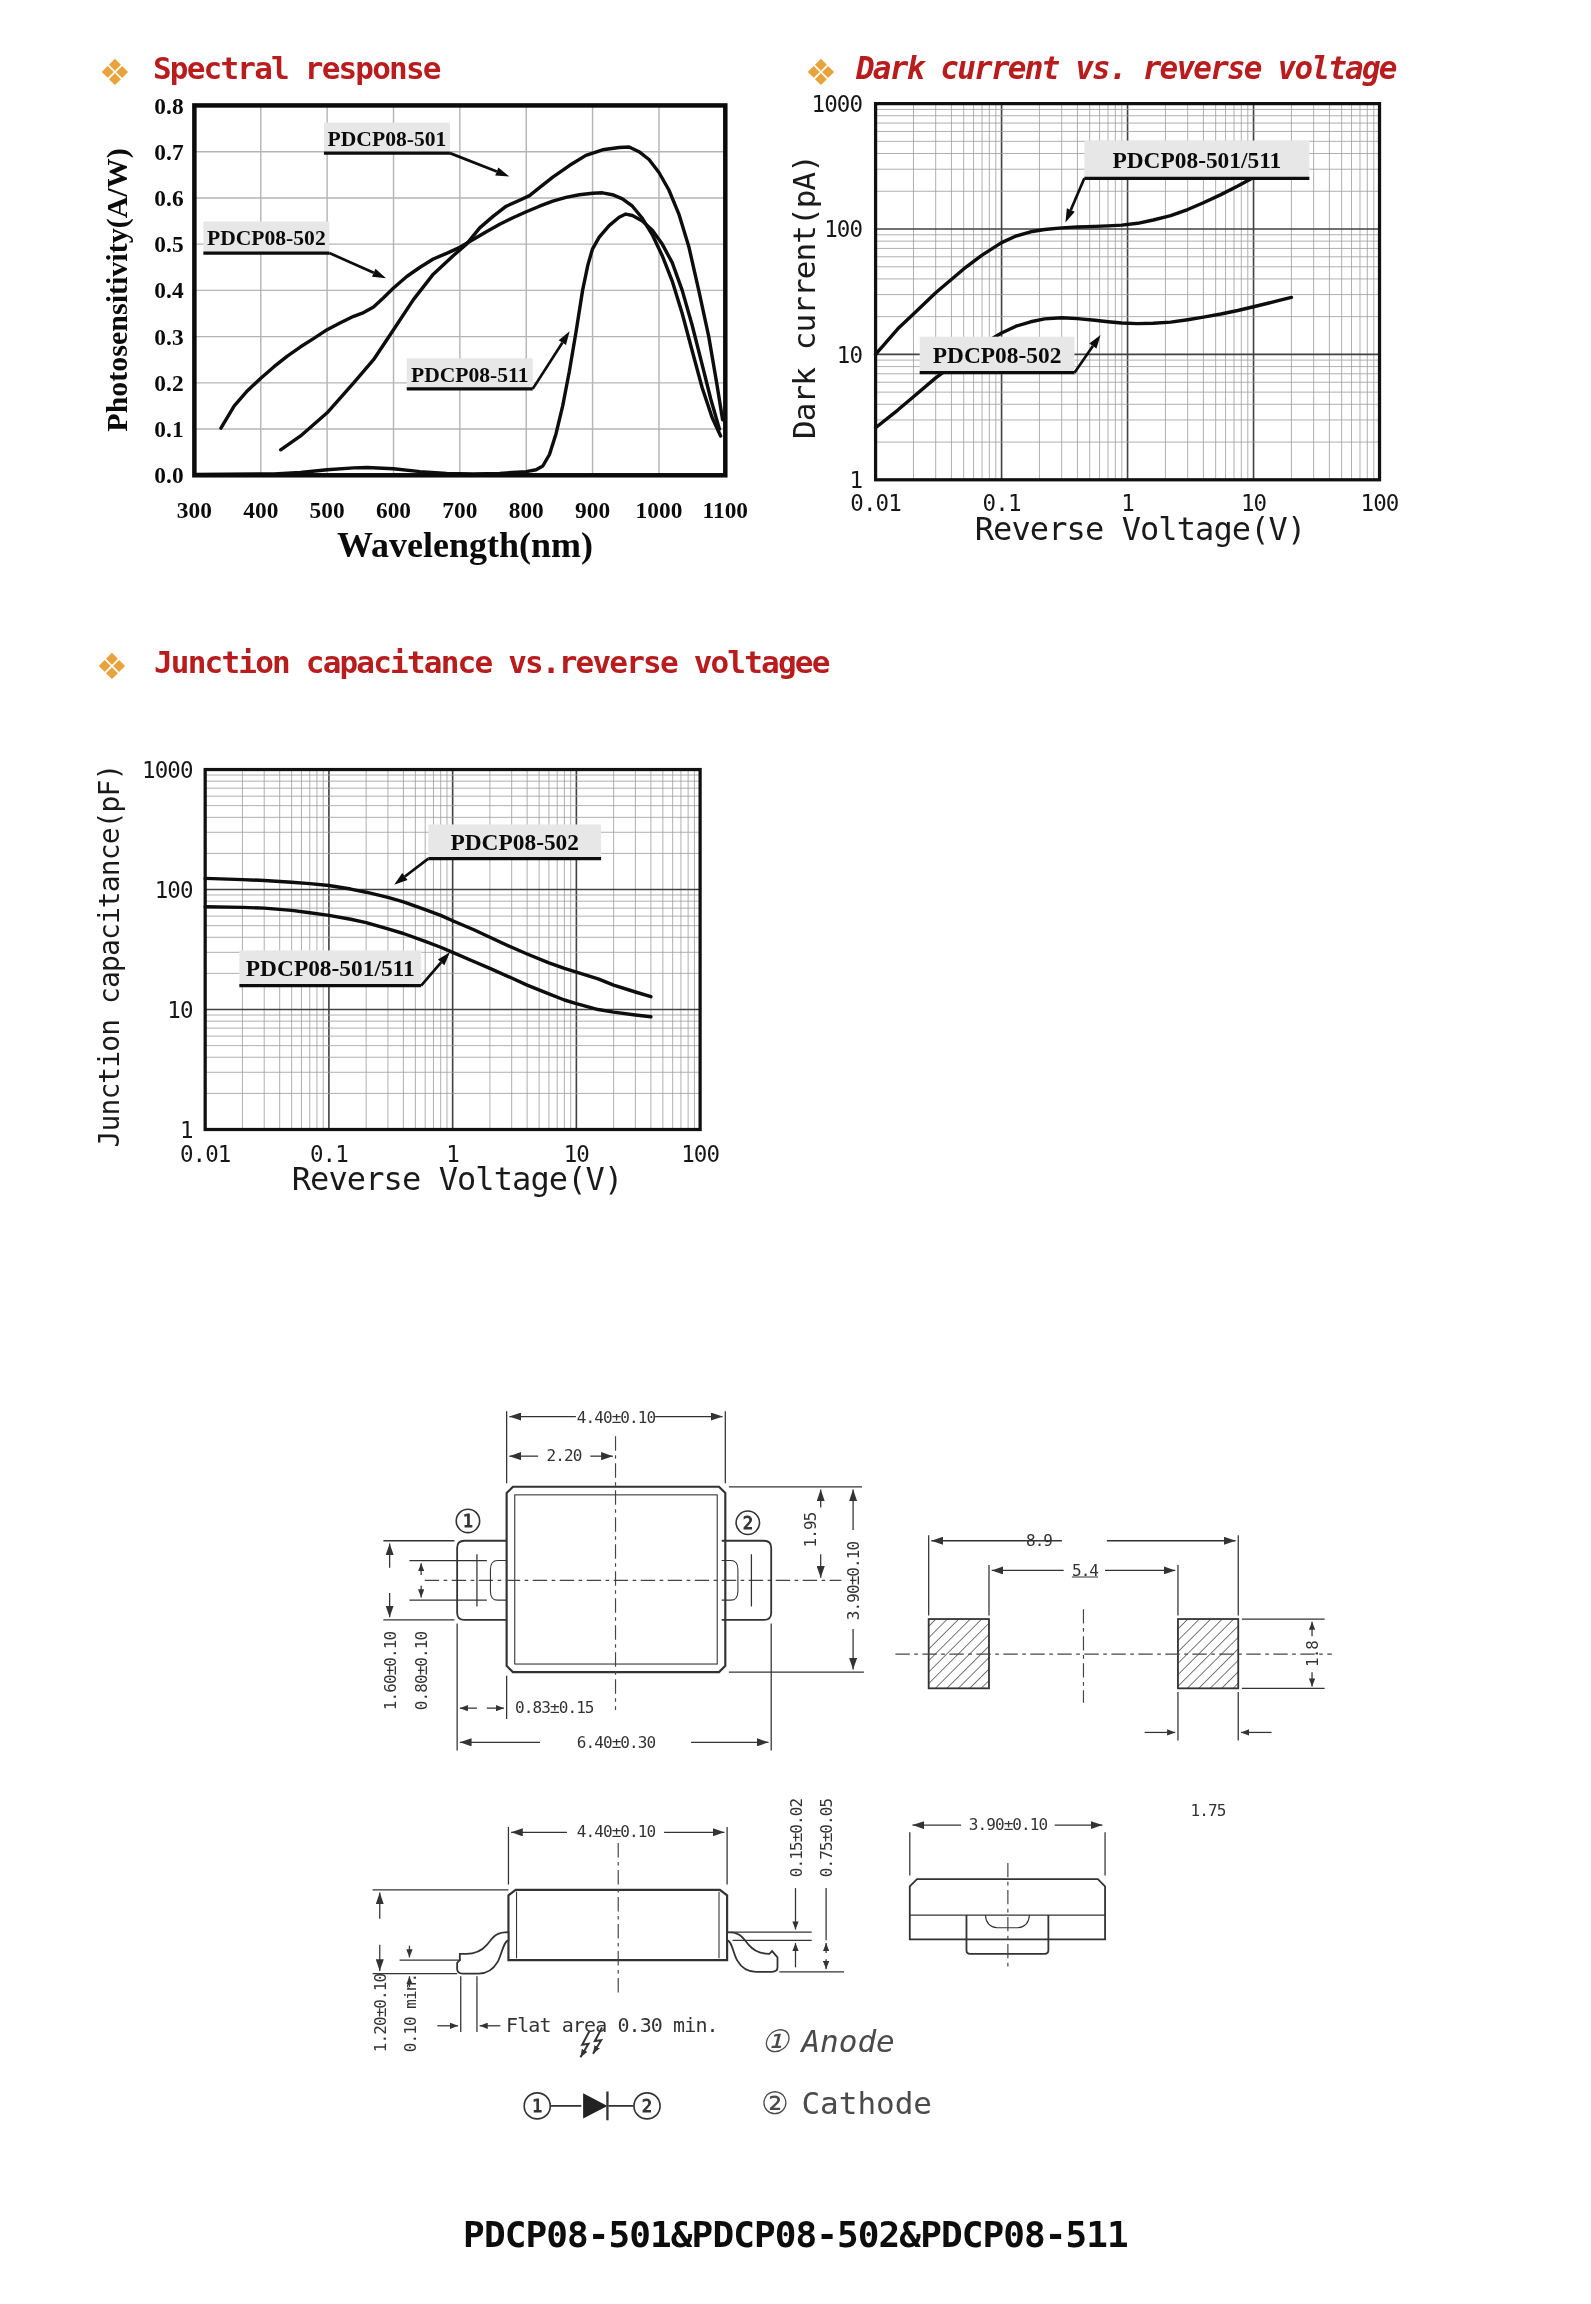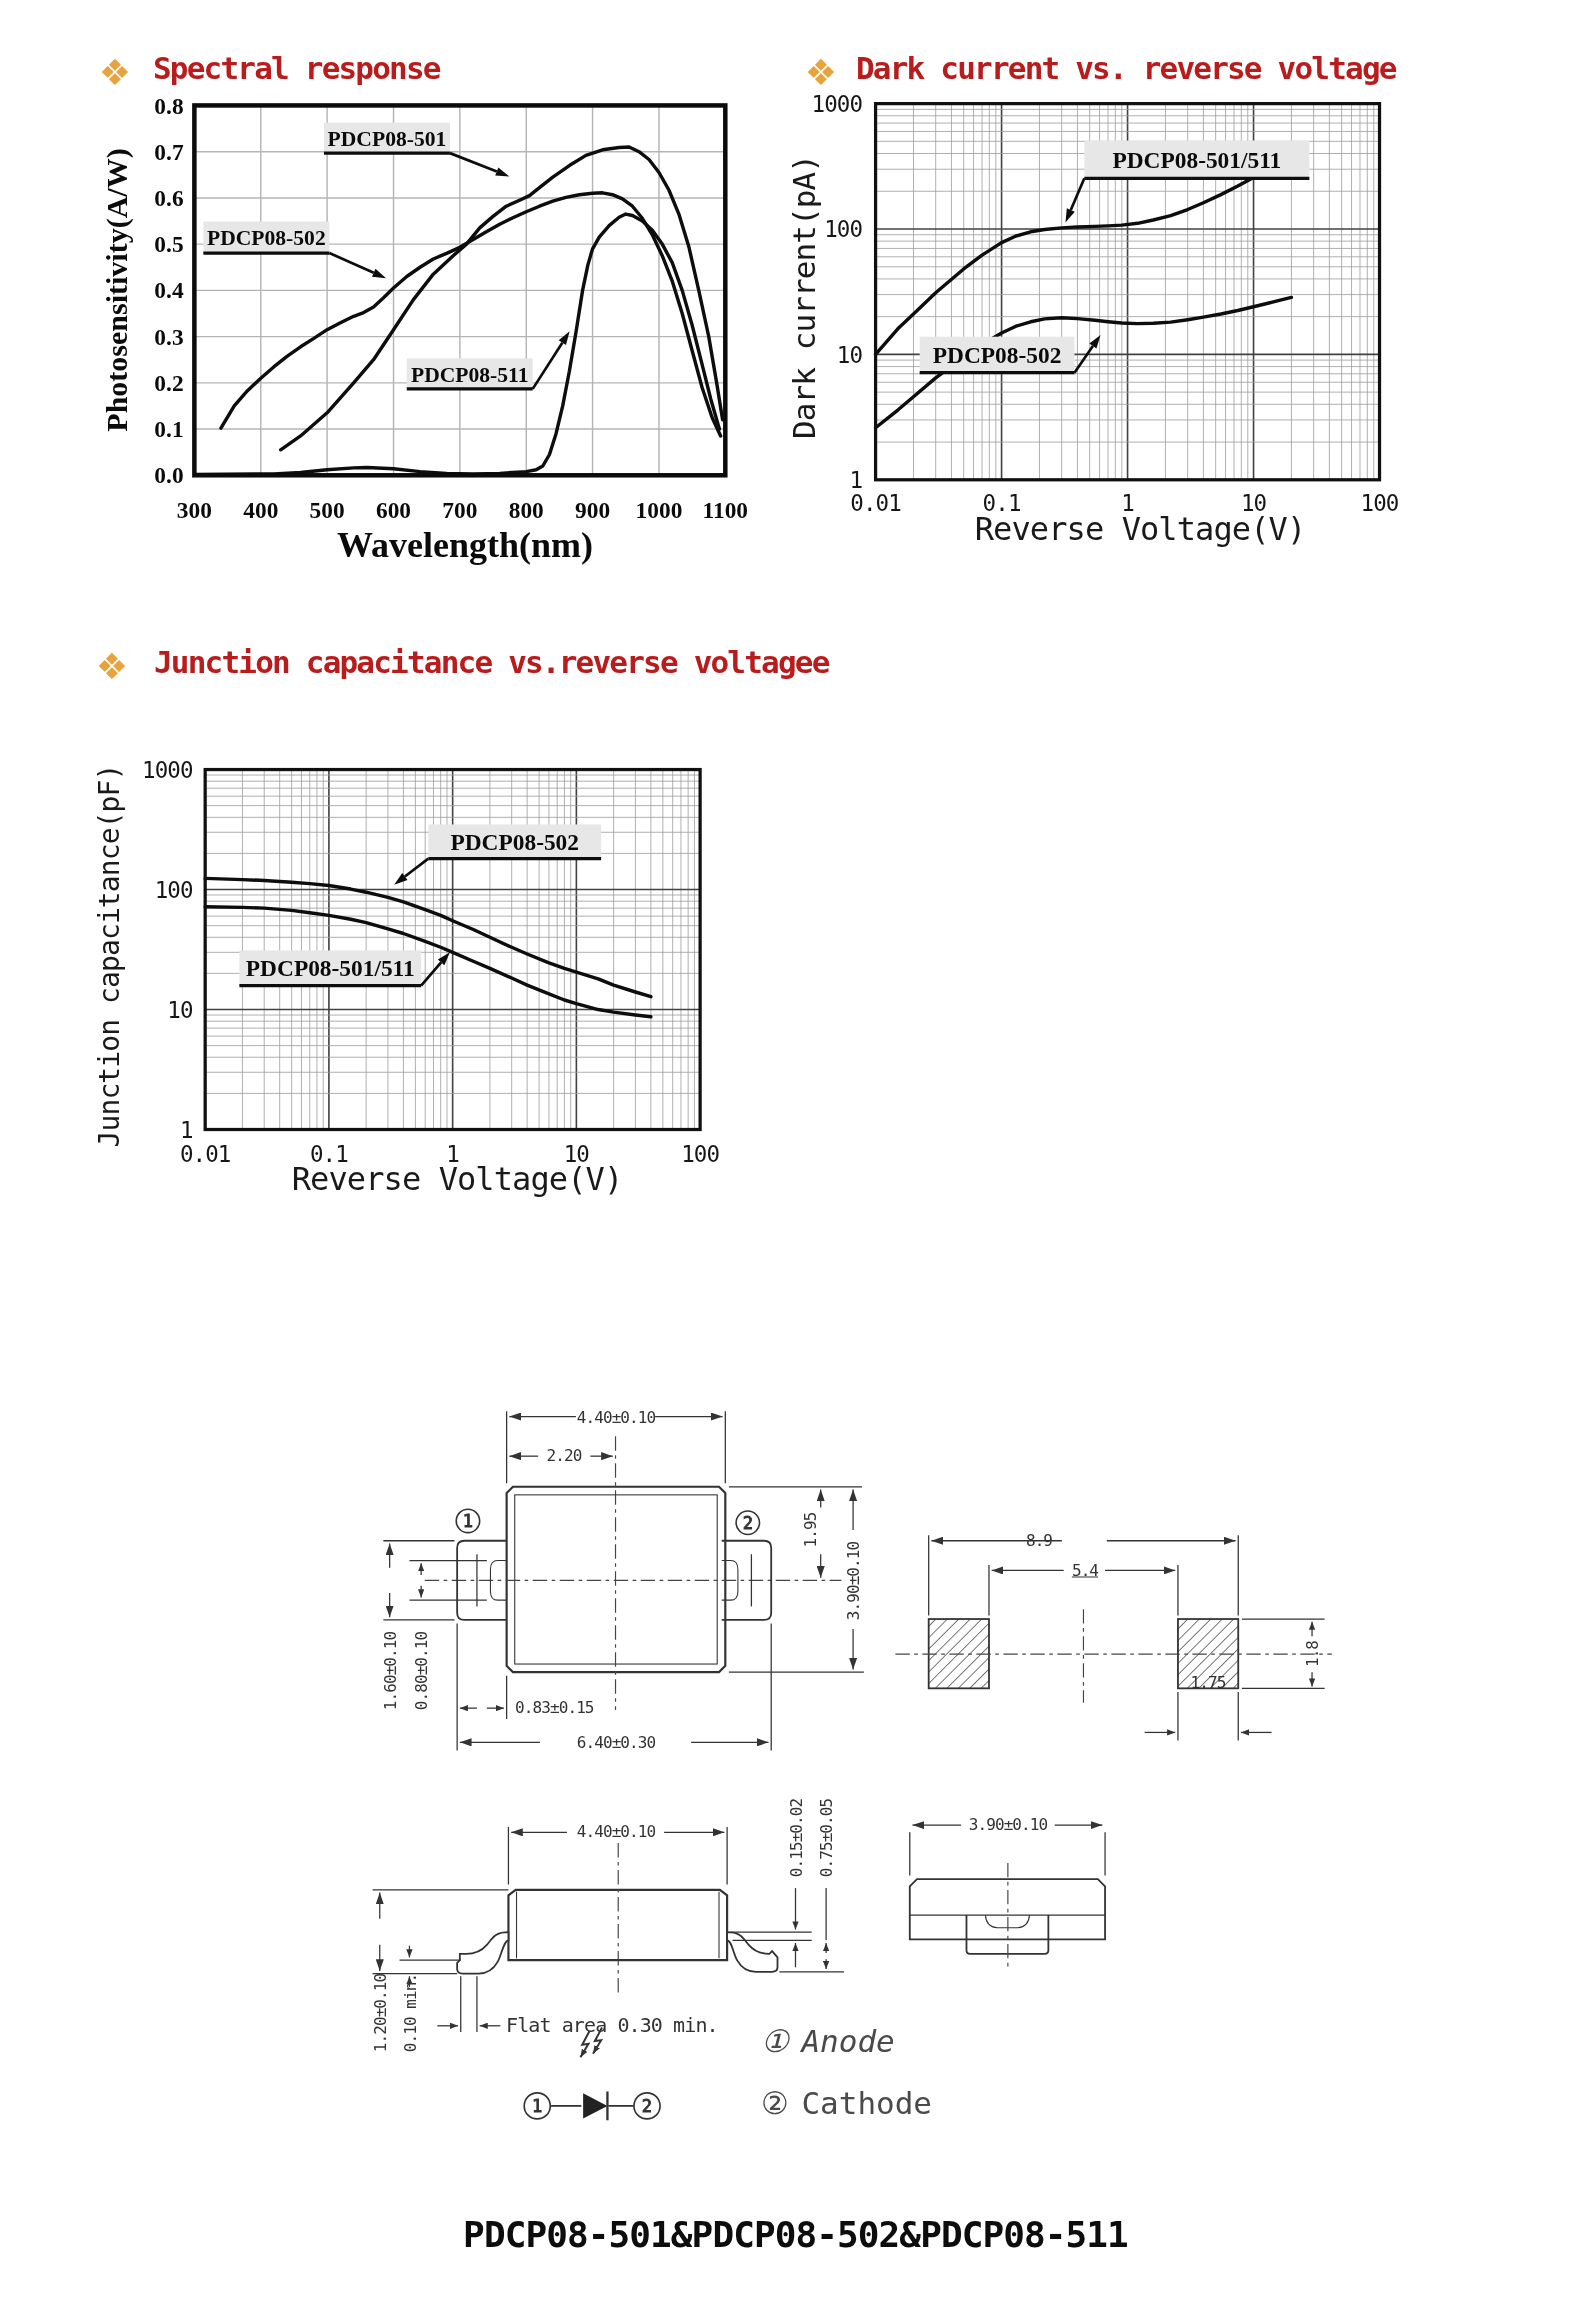--- a/index.html
+++ b/index.html
@@ -437,21 +437,21 @@
       <line class="thin" x1="1011" y1="2128" x2="1228" y2="2128"></line>
       <path class="part2" d="M1074,2128 L1074,2167 Q1074,2171 1078,2171 L1161,2171 Q1165,2171 1165,2167 L1165,2128"></path>
       <path class="seam" d="M1095,2128 Q1096,2141 1108,2142 L1131,2142 Q1143,2141 1144,2128"></path>
       <line class="cl" x1="1120" y1="2070" x2="1120" y2="2186"></line>
     </g>
   </svg>
 
   <span class="bullet" style="left:115px;top:72px;">❖</span>
   <div class="heading" style="left:153px;top:50px;">Spectral response</div>
   <span class="bullet" style="left:821px;top:72px;">❖</span>
-  <div class="heading" style="left:856px;top:50px;">Dark current vs. reverse voltage</div>
+  <div class="heading" style="left:856px;top:50px;font-style:italic;">Dark current vs. reverse voltage</div>
   <span class="bullet" style="left:112px;top:666px;">❖</span>
   <div class="heading" style="left:154px;top:644px;">Junction capacitance vs.reverse voltagee</div>
 
   <div class="abs rot ax-serif" style="left:117px;top:290px;font-size:30px;">Photosensitivity(A/W)</div>
   <div class="abs ax-serif" style="left:465px;top:545px;font-size:36px;">Wavelength(nm)</div>
   <div class="abs rot ax-mono" style="left:804px;top:297px;font-size:31px;">Dark current(pA)</div>
   <div class="abs ax-mono" style="left:1140px;top:529px;font-size:32px;">Reverse Voltage(V)</div>
   <div class="abs rot ax-mono" style="left:109px;top:956px;font-size:28px;">Junction capacitance(pF)</div>
   <div class="abs ax-mono" style="left:457px;top:1179px;font-size:32px;">Reverse Voltage(V)</div>
 
@@ -460,21 +460,21 @@
   <span class="dim rot" style="position:absolute;left:810px;top:1530px;">1.95</span>
   <span class="dim rot" style="position:absolute;left:853px;top:1581px;">3.90±0.10</span>
   <span class="dim rot" style="position:absolute;left:390px;top:1671px;">1.60±0.10</span>
   <span class="dim rot" style="position:absolute;left:421px;top:1671px;">0.80±0.10</span>
   <span class="dim la" style="position:absolute;left:515px;top:1707px;">0.83±0.15</span>
   <span class="dim abs" style="left:616px;top:1742px;">6.40±0.30</span>
 
   <span class="dim abs" style="left:1039px;top:1540px;">8.9</span>
   <span class="dim abs" style="left:1085px;top:1570px;text-decoration:underline;">5.4</span>
   <span class="dim rot" style="position:absolute;left:1312px;top:1654px;">1.8</span>
-  <span class="dim abs" style="left:1208px;top:1682px;text-align:center;">1.75</span>
+  <span class="dim abs" style="left:1208px;top:1810px;text-align:center;">1.75</span>
 
   <span class="dim abs" style="left:616px;top:1831px;">4.40±0.10</span>
   <span class="dim rot" style="position:absolute;left:796px;top:1838px;">0.15±0.02</span>
   <span class="dim rot" style="position:absolute;left:826px;top:1838px;">0.75±0.05</span>
   <span class="dim rot" style="position:absolute;left:380px;top:2013px;">1.20±0.10</span>
   <span class="dim rot" style="position:absolute;left:410px;top:2013px;">0.10 min.</span>
   <span class="dim la" style="position:absolute;left:506px;top:2025px;font-size:20px;">Flat area 0.30 min.</span>
 
   <span class="dim abs" style="left:1008px;top:1824px;">3.90±0.10</span>
 

